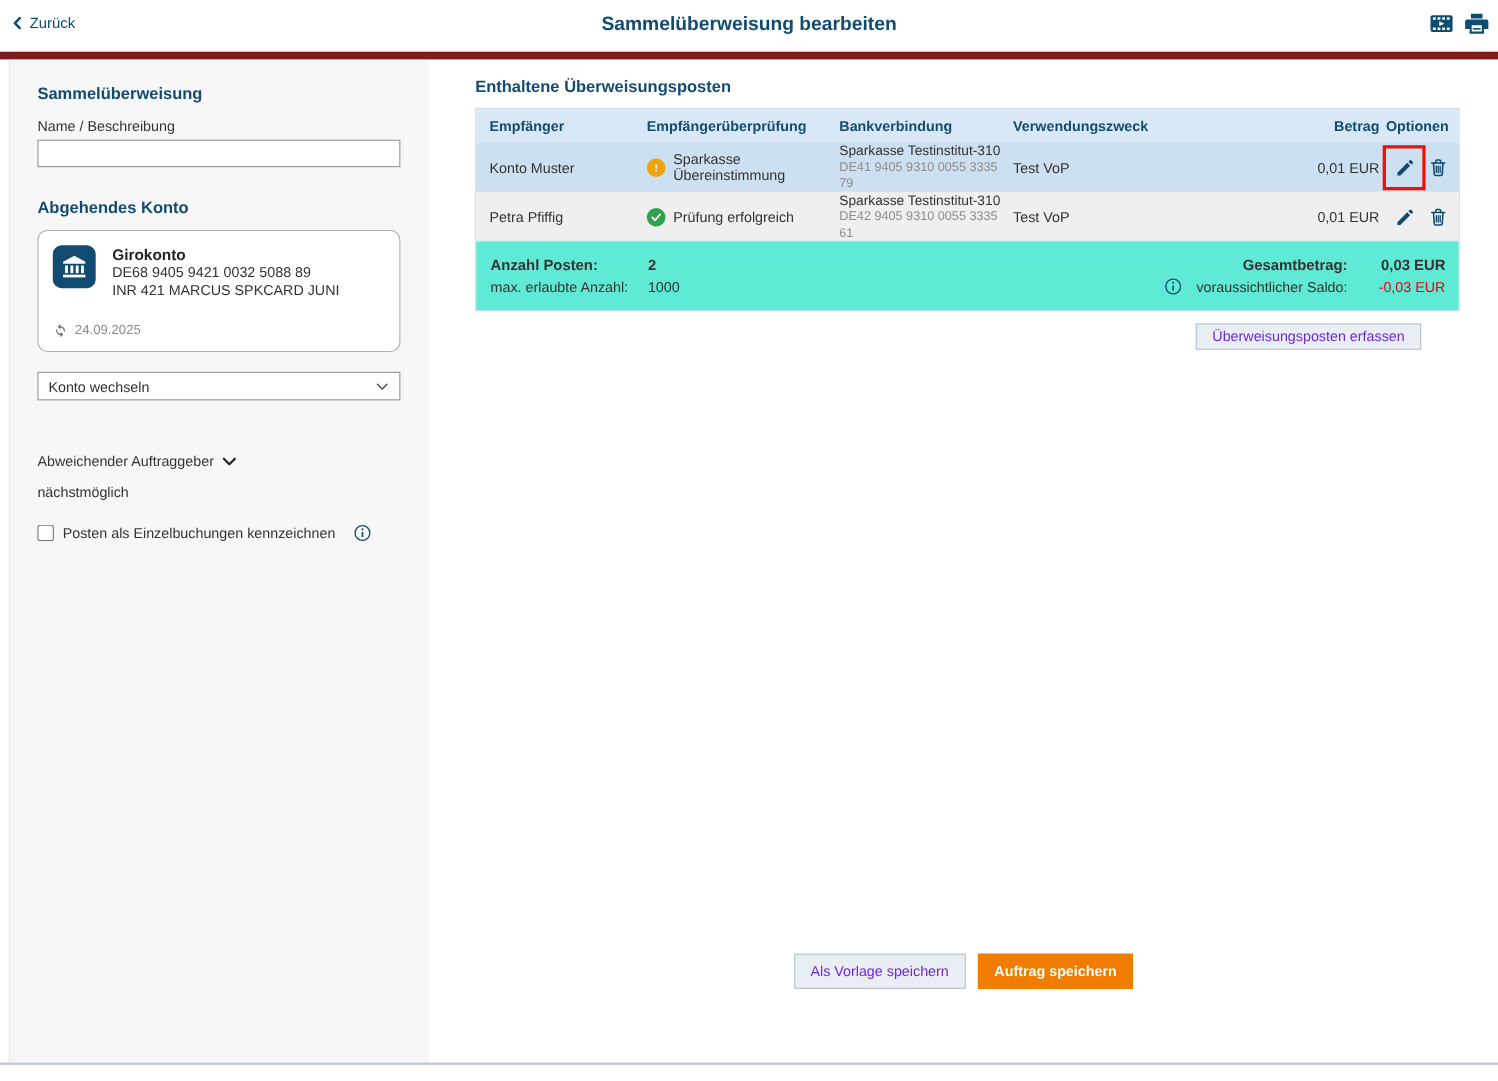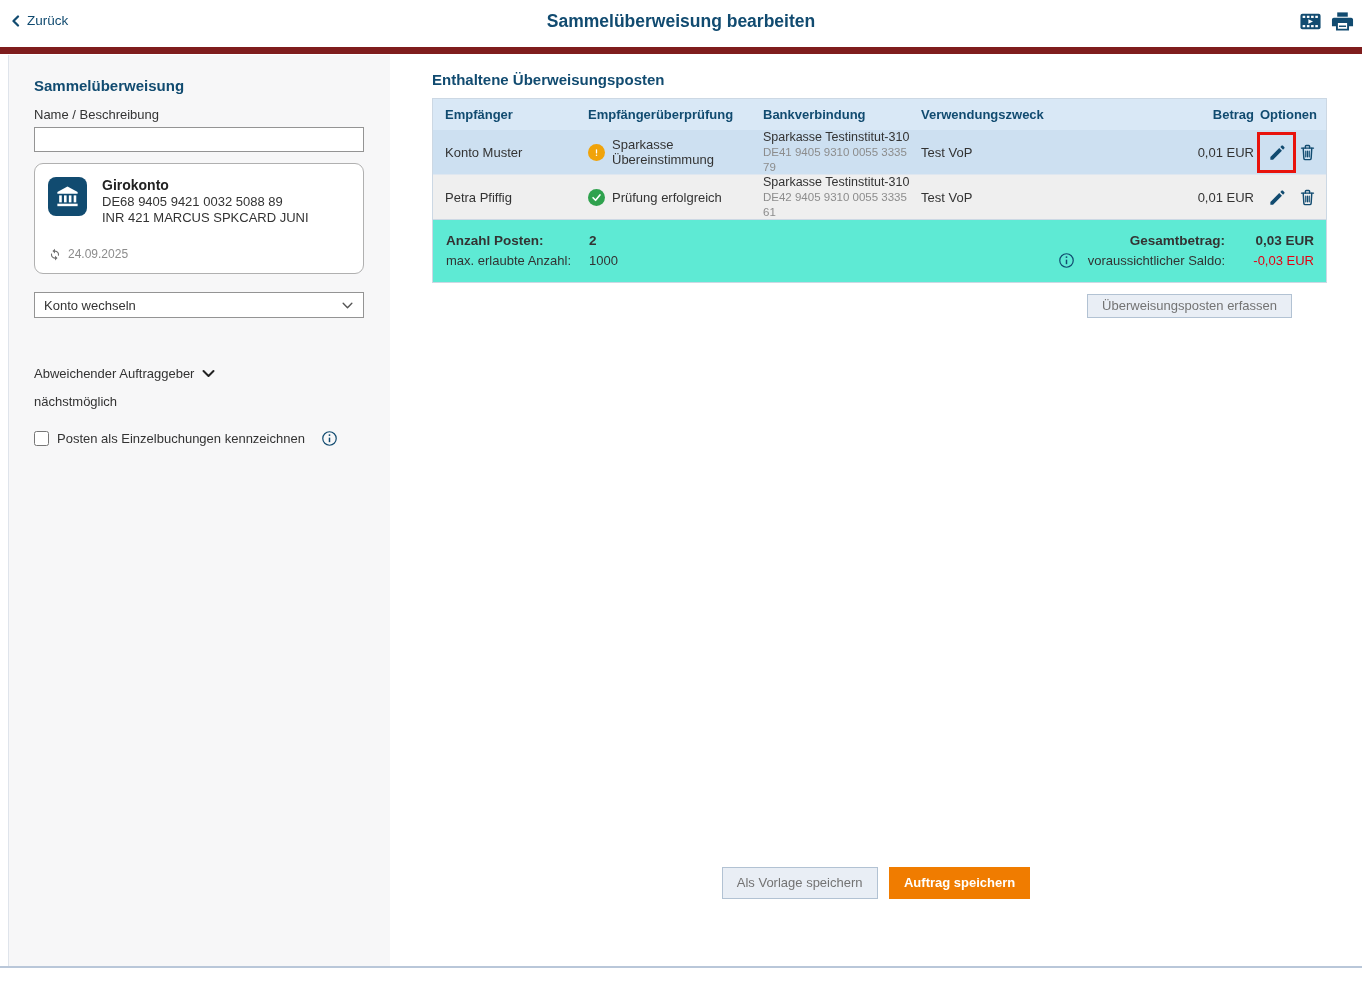--- a/index.html
+++ b/index.html
@@ -74,21 +74,21 @@
 
   .t-summary { border-top:1px solid #ccd8e4; background:#5eead4; padding:13px 12px 12px 13px; display:flex; justify-content:space-between; align-items:flex-start; height:63px; }
   .sum-left { display:grid; grid-template-columns:143px auto; row-gap:5px; font-size:13px; }
   .sum-left .b { font-weight:bold; font-size:13.5px; }
   .sum-right { display:grid; grid-template-columns:auto auto 76px; column-gap:13px; row-gap:4px; font-size:13px; align-items:center; justify-items:end; }
   .sum-right .b { font-weight:bold; font-size:13.5px; }
   .sum-right .neg { color:#e40012; }
   .sum-right .info-icon { margin:0; }
 
   .add-btn-row { width:937px; margin-top:11px; text-align:right; padding-right:35px; }
-  .btn-secondary { display:inline-block; background:#e9eef5; border:1px solid #b2c2d3; color:#737373; font-size:13px; font-family:"Liberation Sans",sans-serif; padding:3px 14px 4px; cursor:pointer; }
+  .btn-secondary { display:inline-block; background:#e9eef5; border:1px solid #b2c2d3; color:#6d28d9; font-size:13px; font-family:"Liberation Sans",sans-serif; padding:3px 14px 4px; cursor:pointer; }
   .footer-actions { position:absolute; left:390px; right:0; top:867px; text-align:center; }
   .footer-actions .btn-secondary { padding:7px 14px 8px; }
   .btn-primary { display:inline-block; background:#f07c00; border:1px solid #f07c00; color:#fff; font-weight:bold; font-size:13px; font-family:"Liberation Sans",sans-serif; padding:7px 14px 8px; margin-left:7px; cursor:pointer; }
 
   .bottom-line { position:absolute; left:0; right:0; top:966px; height:2px; background:#b9c7d9; }
 </style>
 </head>
 <body>
 
 <div class="page-header">
@@ -127,20 +127,21 @@
     </span>
   </div>
 </div>
 
 <div class="sidebar">
   <div class="side-title">Sammelüberweisung</div>
 
   <div class="field-label">Name / Beschreibung</div>
   <input class="text-input" type="text" value="" style="">
 
+  <div class="section-title">Abgehendes Konto</div>
 
   <div class="account-card">
     <div class="account-main">
       <div class="bank-icon">
         <svg viewBox="0 0 24 24" fill="#fff">
             <path d="M12 3.2 L21 8 L21 9.6 L3 9.6 L3 8 Z"></path>
             <rect x="4.6" y="11" width="2.3" height="6.2"></rect>
             <rect x="8.9" y="11" width="2.3" height="6.2"></rect>
             <rect x="13.2" y="11" width="2.3" height="6.2"></rect>
             <rect x="17.5" y="11" width="2.3" height="6.2"></rect>

